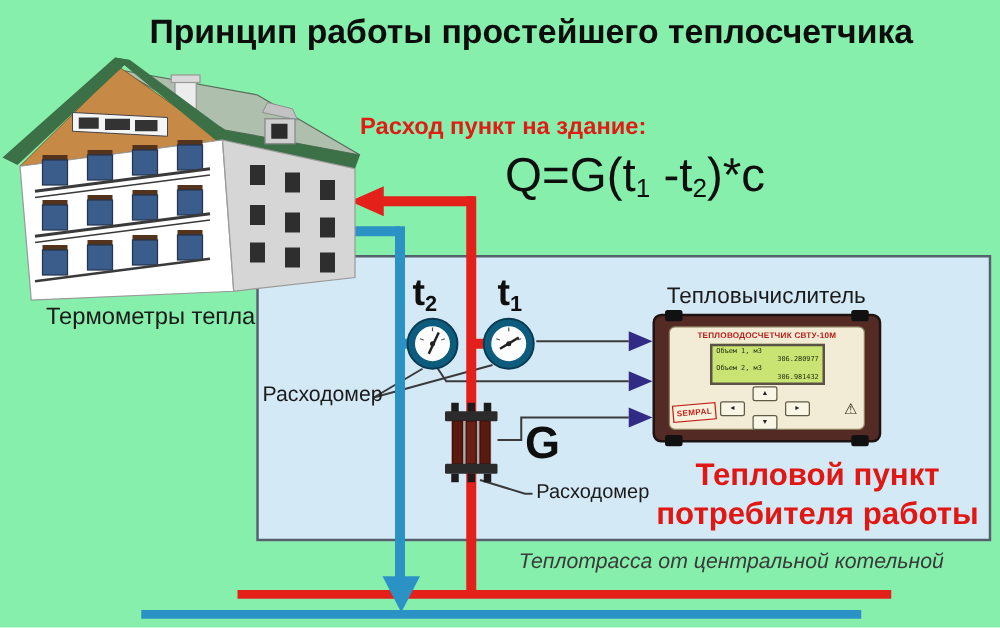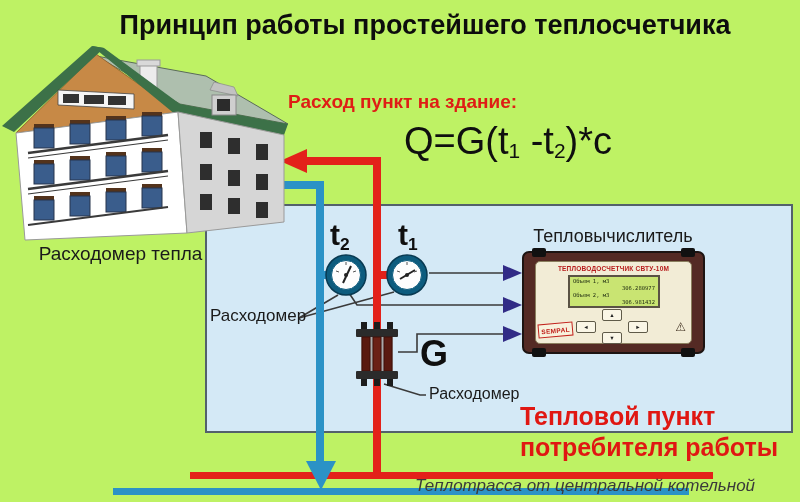--- a/index.html
+++ b/index.html
@@ -1,35 +1,35 @@
 <!DOCTYPE html>
 <html><head>
 <meta charset="utf-8">
 <style>
   html,body{margin:0;padding:0;background:#fff;}
-  #stage{position:relative;width:800px;height:502px;background:#bef264;overflow:hidden;
+  #stage{position:relative;width:800px;height:502px;background:#86efac;overflow:hidden;
          font-family:"Liberation Sans","DejaVu Sans",sans-serif;color:#111;}
   .abs{position:absolute;}
   
   .title{left:80px;top:10px;width:690px;text-align:center;font-size:27px;font-weight:bold;color:#0d0d0d;letter-spacing:0;}
   
   .heatbox{left:205px;top:204px;width:588px;height:229px;background:#d4e9f6;border:2px solid #53616b;box-sizing:border-box;z-index:1;}
   
   .consumer-cap{left:28px;top:243px;width:185px;text-align:center;font-size:19px;color:#1a1a1a;z-index:6;}
   .heatload-cap{left:288px;top:91px;font-size:19px;font-weight:bold;color:#df1d15;z-index:6;}
   .formula{left:404px;top:120px;font-size:38px;font-weight:normal;color:#0f0f0f;z-index:6;white-space:nowrap;}
   .formula .sub{font-size:55%;vertical-align:-18%;}
   .tlabel{font-size:30px;font-weight:bold;color:#0f0f0f;z-index:6;}
   .tlabel .sub{font-size:58%;vertical-align:-22%;}
   .thermo-cap{left:210px;top:306px;font-size:17px;color:#1a1a1a;z-index:6;}
   .g-cap{left:420px;top:333px;font-size:36px;font-weight:bold;color:#0f0f0f;z-index:6;}
   .flowmeter-cap{left:429px;top:385px;font-size:16px;color:#1a1a1a;z-index:6;}
   .calc-cap{left:520px;top:226px;width:186px;text-align:center;font-size:18px;color:#1a1a1a;z-index:6;}
-  .heatpoint-cap{left:520px;top:365px;width:268px;text-align:left;font-size:25px;font-weight:bold;color:#e01712;line-height:1.22;z-index:6;margin-top:36px;}
-  .mains-cap{left:410px;top:439px;width:350px;text-align:center;font-size:17px;font-style:italic;color:#3a3a3a;z-index:6;margin-top:37px;}
+  .heatpoint-cap{left:520px;top:365px;width:268px;text-align:center;font-size:25px;font-weight:bold;color:#e01712;line-height:1.22;z-index:6;}
+  .mains-cap{left:410px;top:439px;width:350px;text-align:center;font-size:17px;font-style:italic;color:#3a3a3a;z-index:6;}
   
   .pipe{z-index:2;}
   .red{background:#e3211a;}
   .blue{background:#2b92c6;}
   .red-hline{left:190px;top:472px;width:523px;height:7px;}
   .blue-hline{left:113px;top:488px;width:576px;height:7px;}
   .red-vpipe{left:373px;top:157px;width:8px;height:318px;}
   .blue-vpipe{left:316px;top:181px;width:8px;height:282px;}
   .red-harm{left:305px;top:157px;width:74px;height:8px;}
   .blue-harm{left:281px;top:181px;width:39px;height:8px;}
@@ -161,21 +161,21 @@
         <rect x="228" y="98" width="12" height="16"></rect>
         <rect x="256" y="104" width="12" height="16"></rect>
       <rect x="200" y="124" width="12" height="16"></rect>
         <rect x="228" y="130" width="12" height="16"></rect>
         <rect x="256" y="134" width="12" height="16"></rect>
       <rect x="200" y="154" width="12" height="16"></rect>
         <rect x="228" y="158" width="12" height="16"></rect>
         <rect x="256" y="162" width="12" height="16"></rect>
     </g>
   </svg>
-  <div class="abs consumer-cap">Расходомер тепла</div>
+  <div class="abs consumer-cap">Термометры тепла</div>
 
   <div class="abs heatload-cap">Расход пункт на здание:</div>
   <div class="abs formula"><span>Q=G(t</span><span class="sub">1</span><span> -t</span><span class="sub">2</span><span>)*c</span></div>
 
   <div class="abs tlabel t2-label"><span>t</span><span class="sub">2</span></div>
   <div class="abs tlabel t1-label"><span>t</span><span class="sub">1</span></div>
 
   <svg class="abs gauge gauge-t2" viewBox="0 0 44 44">
     <circle cx="22" cy="22" r="20" fill="#0d5c7e" stroke="#083a52" stroke-width="1.5"></circle>
     <circle cx="22" cy="22" r="14.5" fill="#fdfdfd" stroke="#0d5c7e" stroke-width="1"></circle>

